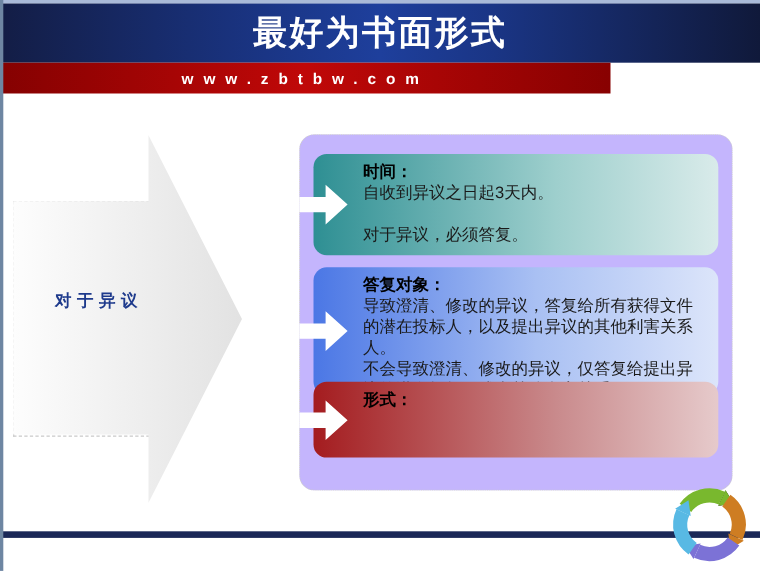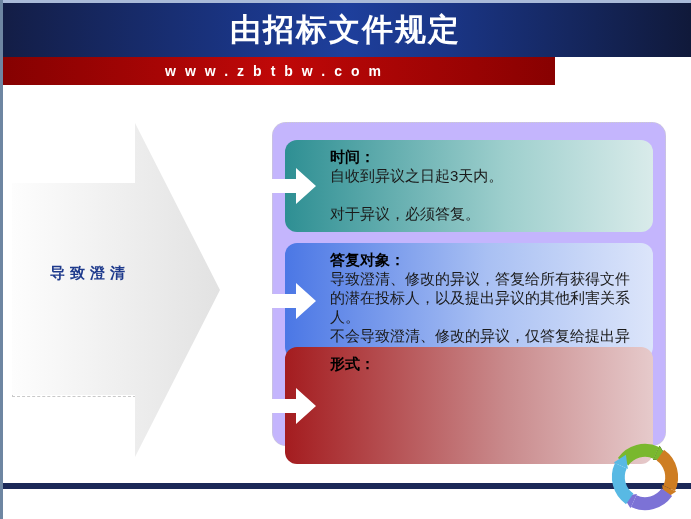--- a/index.html
+++ b/index.html
@@ -42,53 +42,53 @@
   .content-panel{
     position:absolute;left:228px;top:122px;width:392px;height:322px;
     background:#c4b5fd;border:1px dotted #cccccc;border-radius:14px;margin-left:44px;
   }
   .panel{
     position:absolute;left:12px;width:368px;border-radius:12px;
     box-sizing:border-box;padding:7px 10px 0 45px;color:#1a1a1a;
   }
   .panel-time{top:17px;height:92px;background:linear-gradient(90deg,#2e8f93 0%,#9ecfcd 60%,#d9ebea 100%);}
   .panel-reply{top:120px;height:116px;background:linear-gradient(90deg,#4b77e5 0%,#a9c0f3 55%,#dce5fa 100%);}
-  .panel-form{top:224px;height:117px;background:linear-gradient(90deg,#a41c1f 0%,#c98a8c 60%,#e6cacb 100%);}
+  .panel-form{top:224px;height:69px;background:linear-gradient(90deg,#a41c1f 0%,#c98a8c 60%,#e6cacb 100%);}
   .panel .heading{font-size:15px;font-weight:bold;line-height:19px;color:#000;}
   .panel .body{font-size:15px;line-height:19px;white-space:pre-line;}
   .panel-arrow{position:absolute;left:-13px;top:50%;margin-top:-20px;width:46px;height:40px;}
   
   .bottom-bar{position:absolute;left:0;top:483px;width:691px;height:6px;background:#1b2857;}
   .cycle{position:absolute;left:602px;top:434px;width:86px;height:86px;z-index:20;}
 </style>
 </head>
 <body>
 
 <div id="slide">
 
   <div class="header">
-    <span class="title">由招标文件规定</span>
+    <span class="title">最好为书面形式</span>
   </div>
   <div class="urlbar">
     <span class="url">www.zbtbw.com</span>
   </div>
   <div class="top-line"></div>
   <div class="left-line"></div>
 
   <div class="dashed-box"></div>
   <svg class="big-arrow" viewBox="0 0 216 340" xmlns="http://www.w3.org/2000/svg">
     <defs>
       <linearGradient id="grayGrad" x1="0" y1="0" x2="1" y2="0">
         <stop offset="0" stop-color="#fdfdfd"></stop>
         <stop offset="1" stop-color="#e2e2e2"></stop>
       </linearGradient>
     </defs>
     <path d="M4,63 L127,63 L127,3 L212,170 L127,337 L127,275 L4,275 Z" fill="url(#grayGrad)"></path>
   </svg>
-  <div class="arrow-label">导致澄清</div>
+  <div class="arrow-label">对于异议</div>
 
   <div class="content-panel">
 
     <div class="panel panel-time">
       <svg class="panel-arrow" viewBox="0 0 46 40" xmlns="http://www.w3.org/2000/svg">
         <polygon points="0,13 24,13 24,2 44,20 24,38 24,27 0,27" fill="#ffffff"></polygon>
       </svg>
       <div class="heading">时间：</div>
       <div class="body">自收到异议之日起3天内。
 

